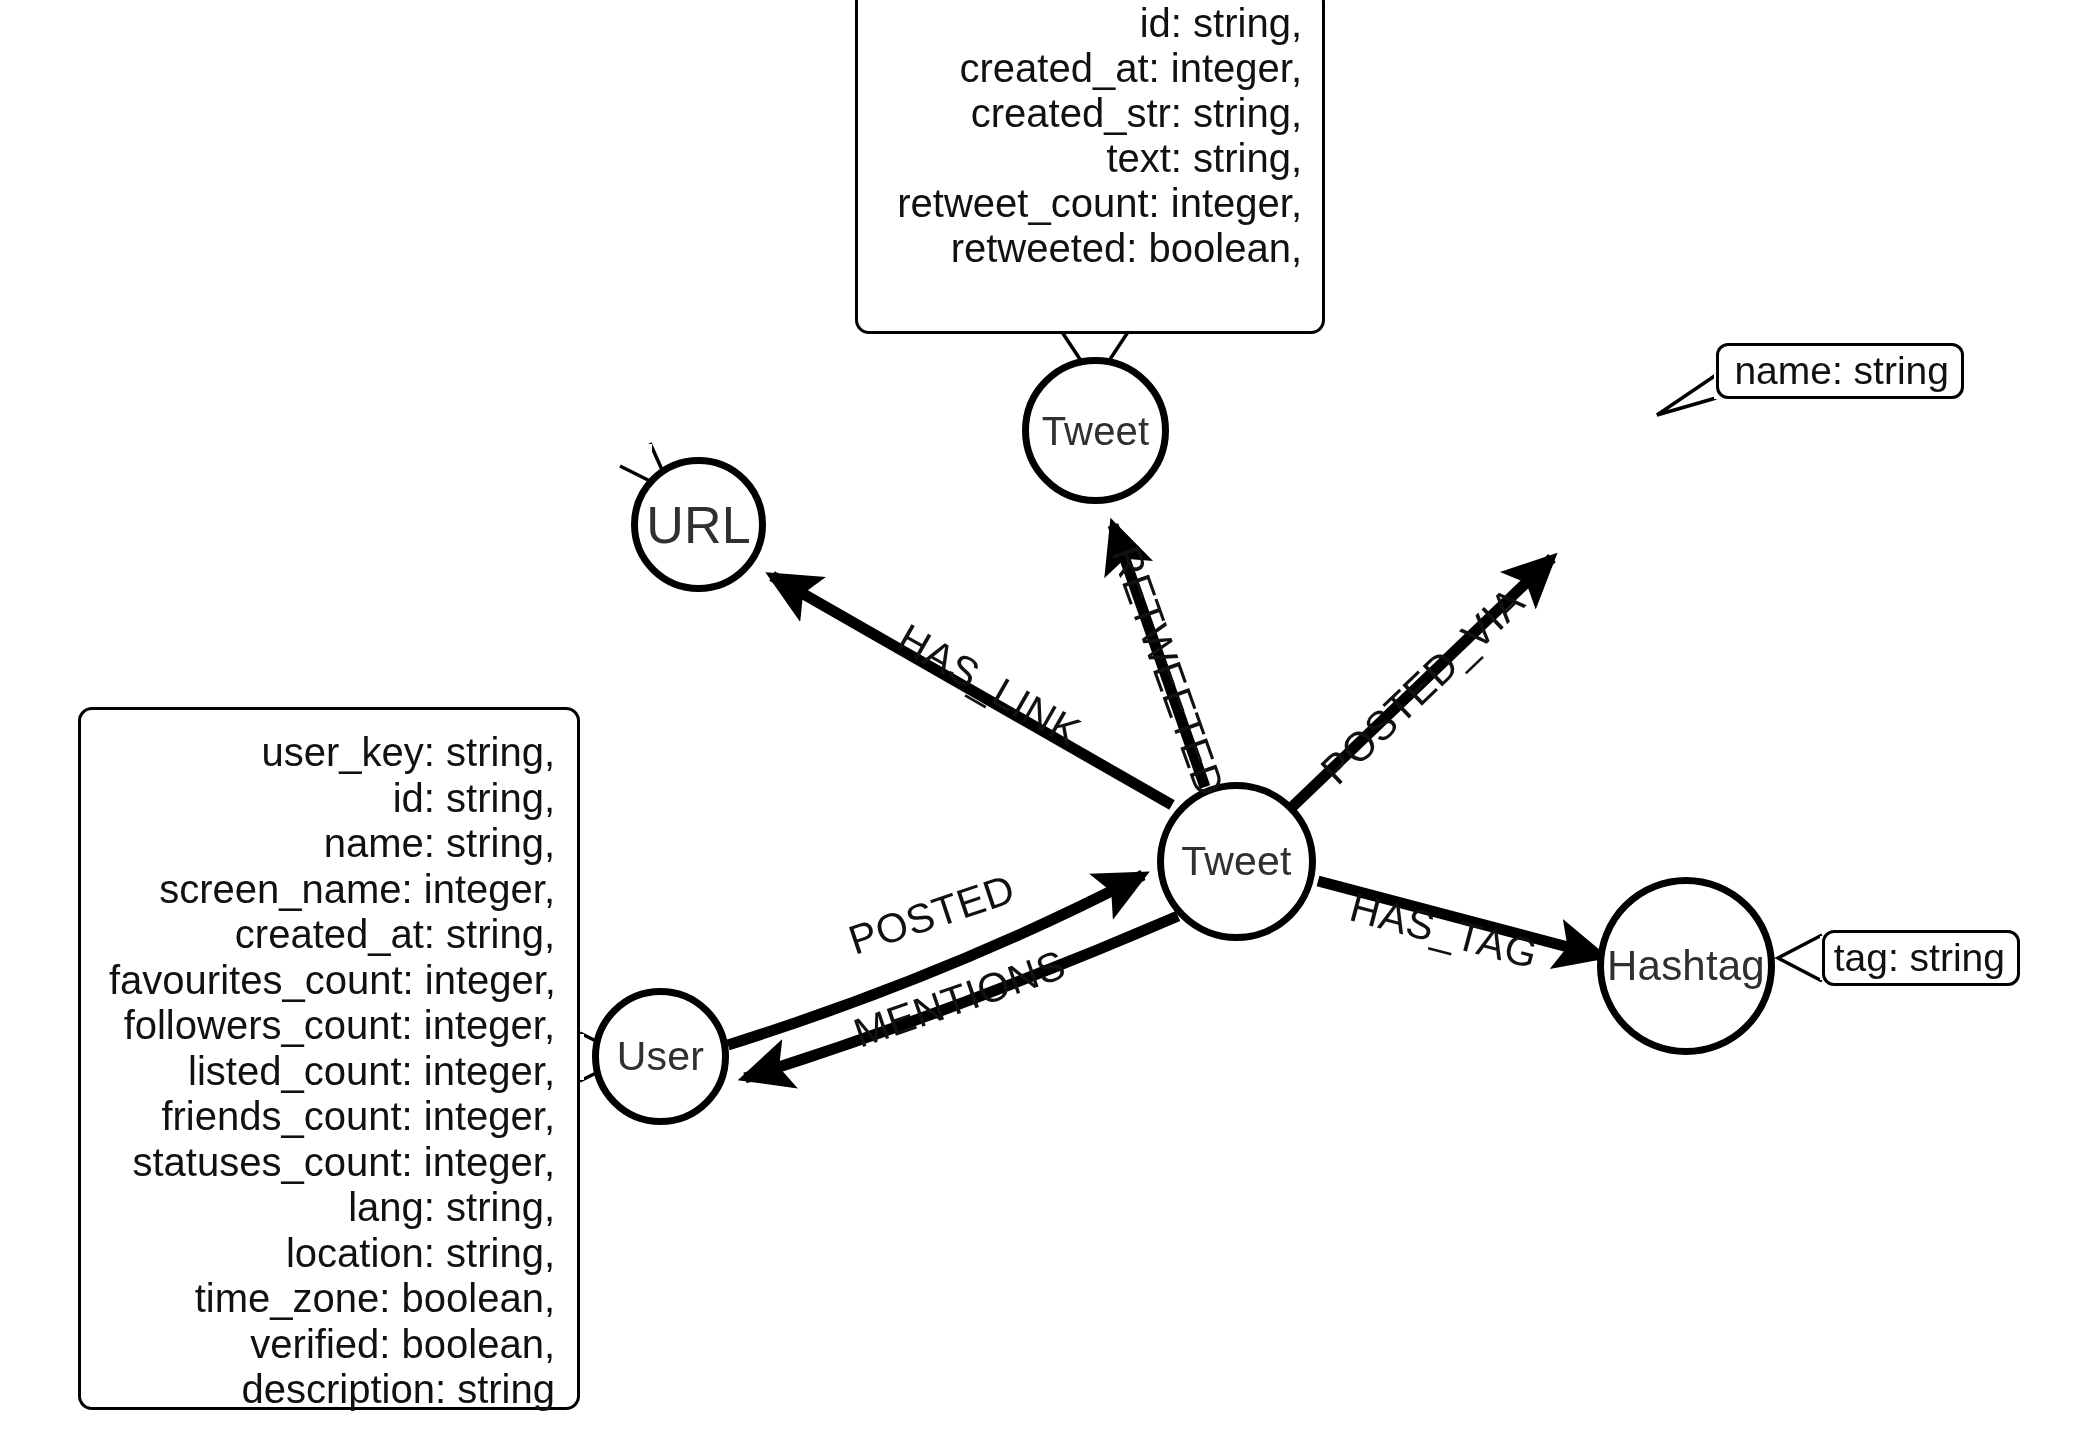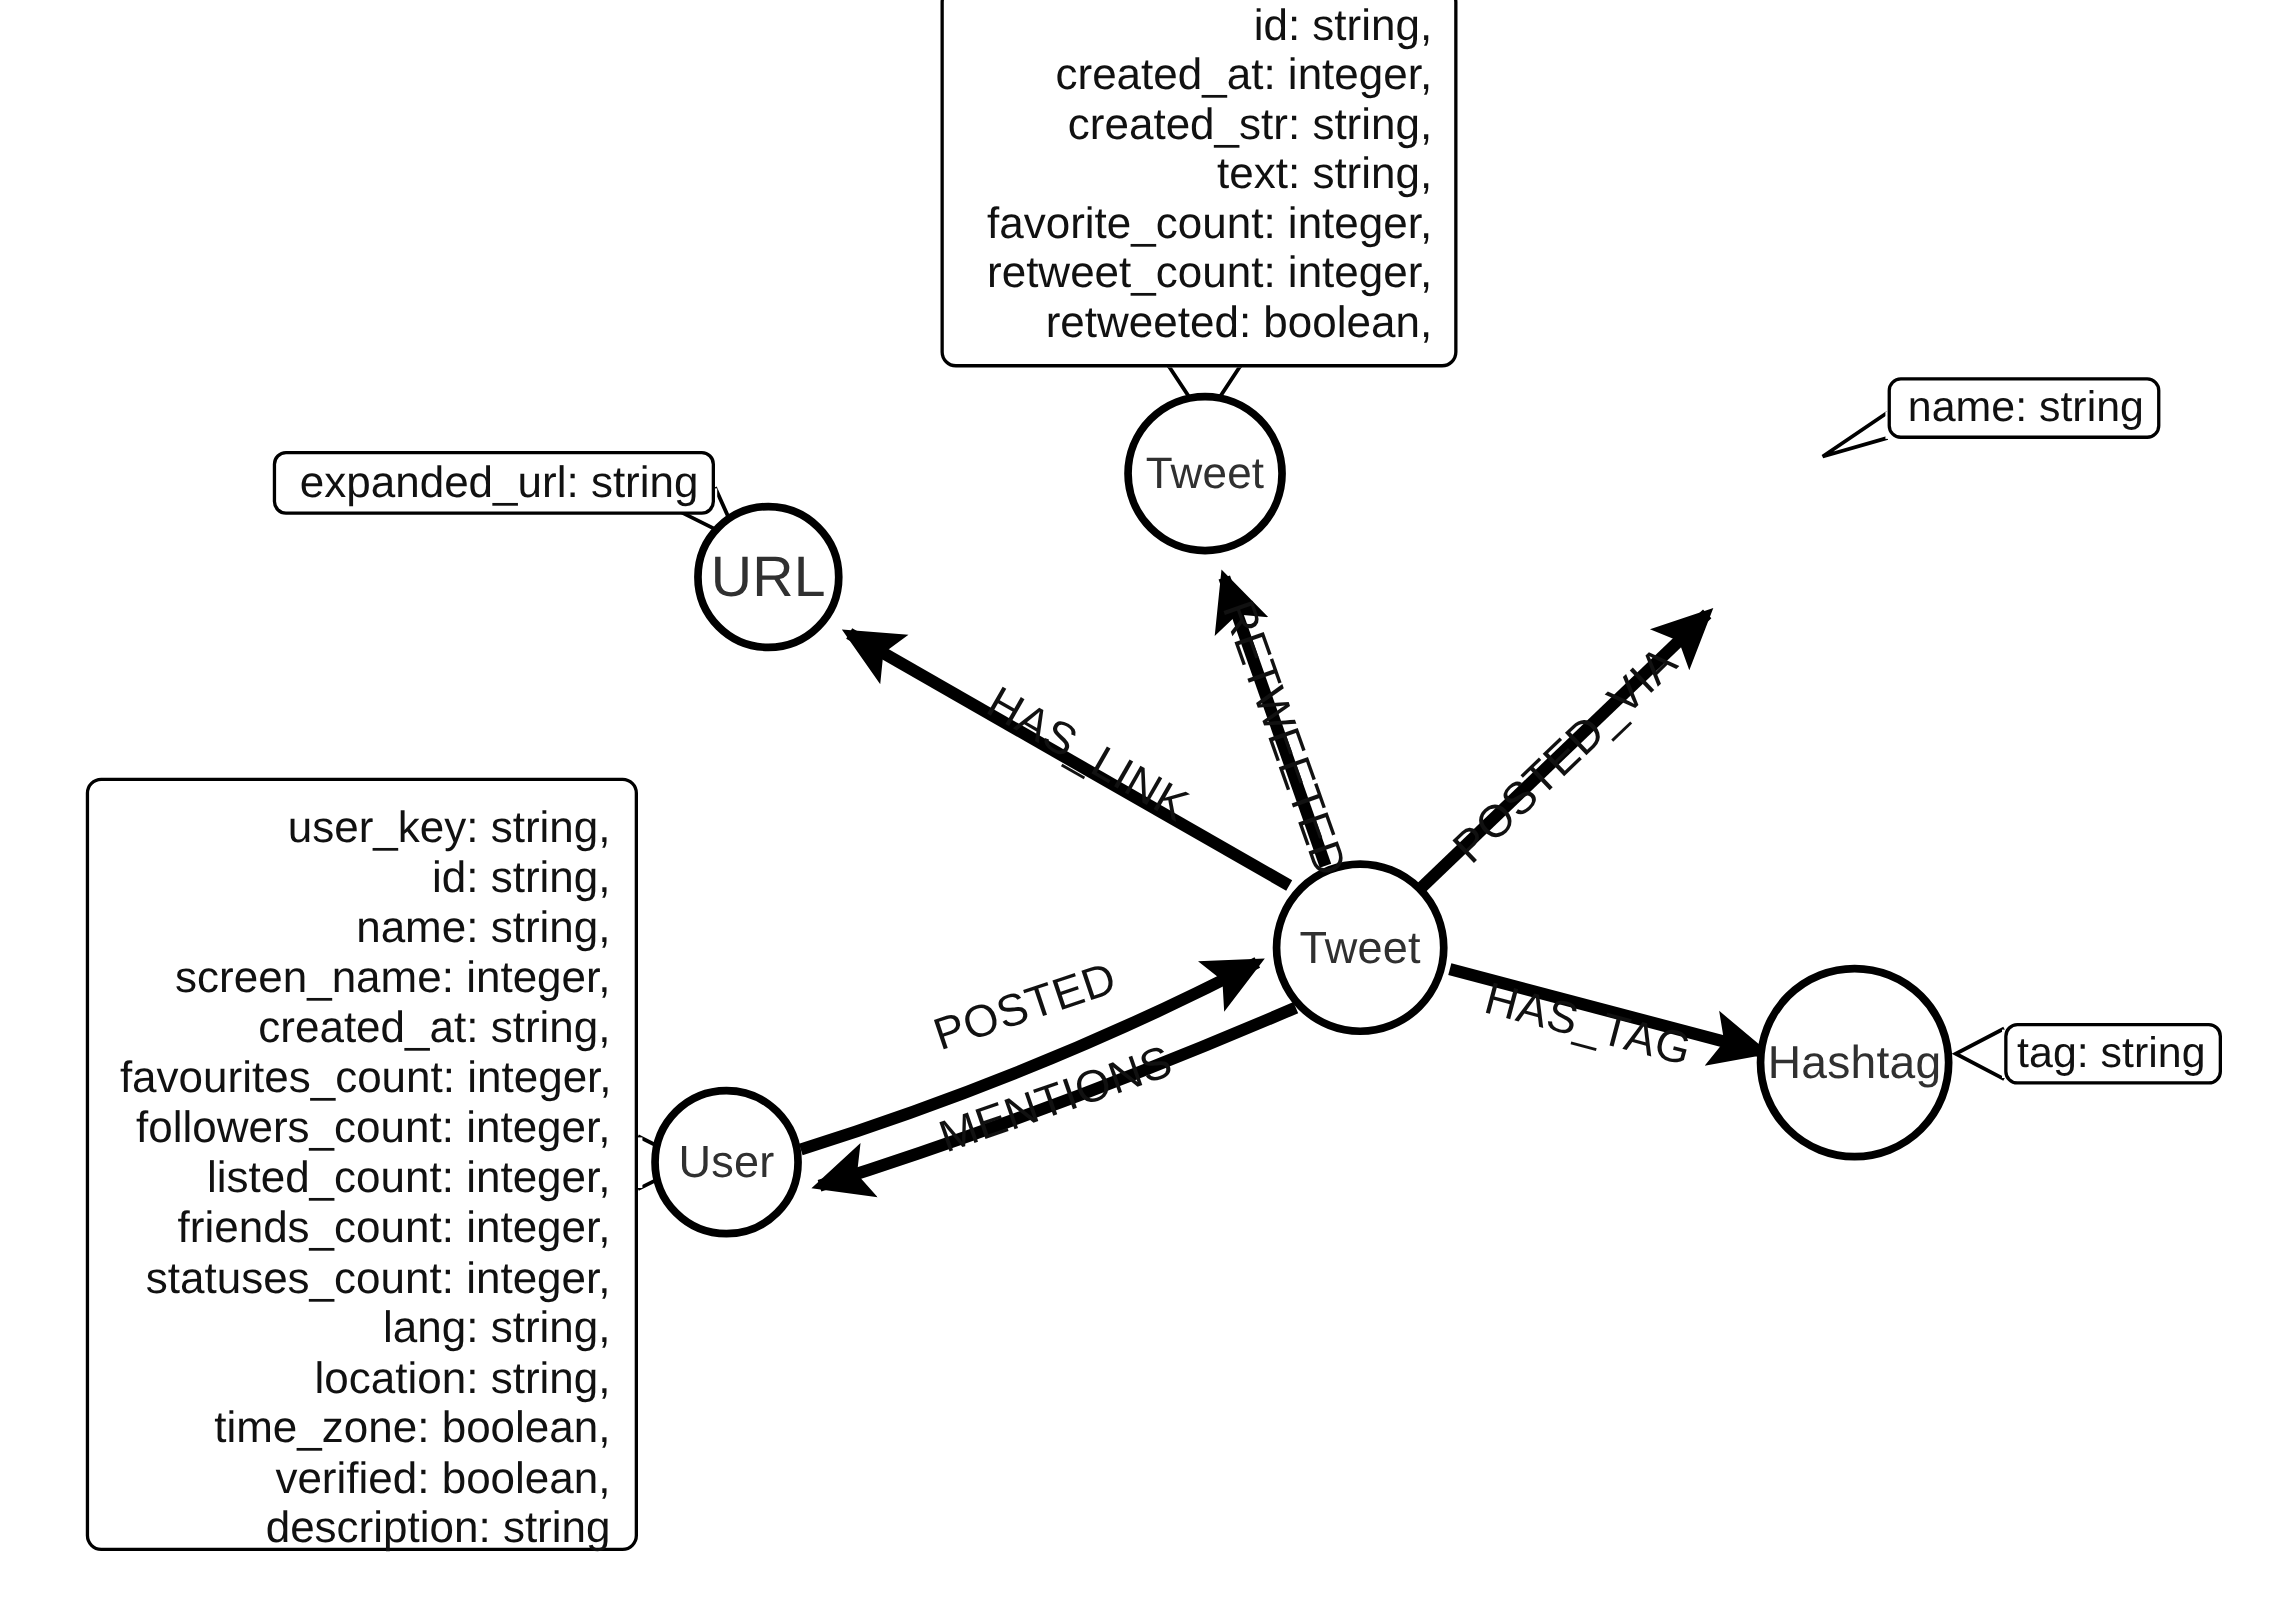--- a/index.html
+++ b/index.html
@@ -199,21 +199,20 @@
 
     <path d="M 580 1033 L 628 1057 L 580 1081" fill="#fff" stroke="#000" stroke-width="3.5" stroke-linejoin="miter"></path>
     <line x1="581" y1="1034" x2="581" y2="1080" stroke="#fff" stroke-width="6"></line>
   </svg>
 
   <div class="propbox" id="tweet-props">
     <span class="line">id: string,</span>
     <span class="line">created_at: integer,</span>
     <span class="line">created_str: string,</span>
     <span class="line">text: string,</span>
-    <span class="line">favorite_count: integer,</span>
     <span class="line">retweet_count: integer,</span>
     <span class="line">retweeted: boolean,</span>
   </div>
 
   <div class="propbox" id="user-props">
     <span class="line">user_key: string,</span>
     <span class="line">id: string,</span>
     <span class="line">name: string,</span>
     <span class="line">screen_name: integer,</span>
     <span class="line">created_at: string,</span>
@@ -222,23 +221,20 @@
     <span class="line">listed_count: integer,</span>
     <span class="line">friends_count: integer,</span>
     <span class="line">statuses_count: integer,</span>
     <span class="line">lang: string,</span>
     <span class="line">location: string,</span>
     <span class="line">time_zone: boolean,</span>
     <span class="line">verified: boolean,</span>
     <span class="line">description: string</span>
   </div>
 
-  <div class="propbox small" id="url-prop">
-    <span class="line">expanded_url: string</span>
-  </div>
 
   <div class="propbox small" id="source-prop">
     <span class="line">name: string</span>
   </div>
 
   <div class="propbox small" id="hashtag-prop">
     <span class="line">tag: string</span>
   </div>
 
   <div class="node" id="node-tweet-top">

